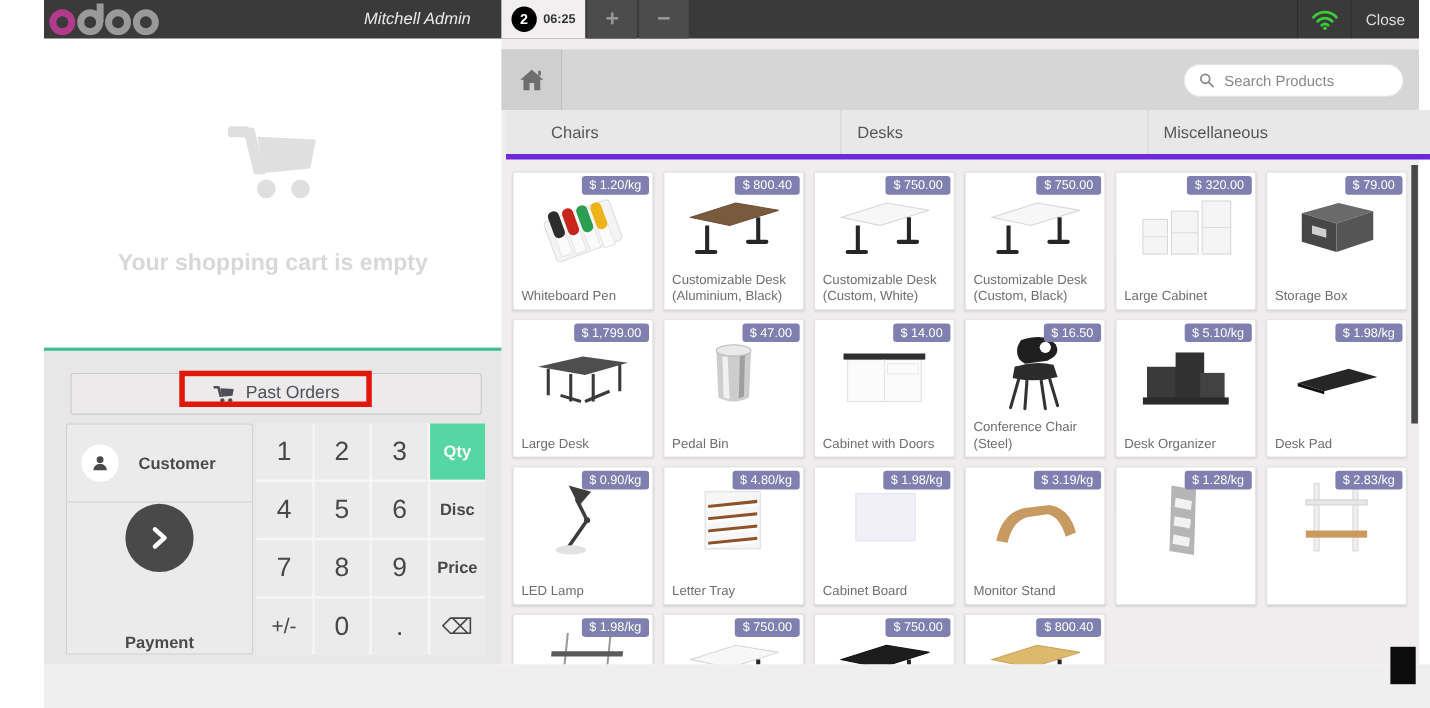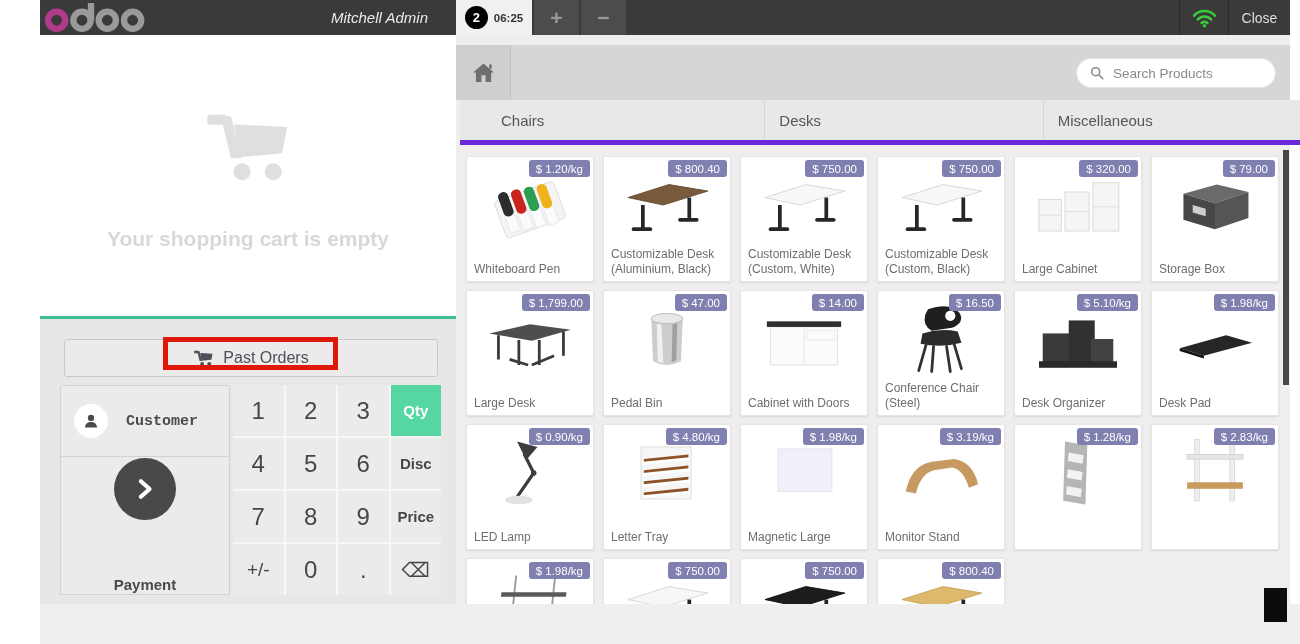--- a/index.html
+++ b/index.html
@@ -16,21 +16,21 @@
               align-items:center;justify-content:center;}
   .cart-msg{margin-top:42px;color:#d8d8d8;font-size:21px;font-weight:bold;}
   .left-green{position:absolute;top:316px;left:0;width:416px;height:3px;background:#3fbe8f;}
   .control-panel{position:absolute;top:319px;left:0;width:416px;height:285px;background:#e8e7e8;}
   .past-orders{position:absolute;left:24px;top:20px;width:374px;height:38px;box-sizing:border-box;
                background:#eceaeb;border:1px solid #c9c9c9;border-radius:3px;display:flex;align-items:center;
                justify-content:center;gap:9px;font-size:16px;color:#4f4f58;font-family:inherit;}
   .pads{position:absolute;left:20px;top:66px;width:381px;height:210px;display:flex;gap:3px;}
   .left-btns{width:170px;display:flex;flex-direction:column;}
   .customer-btn{height:72px;box-sizing:border-box;background:#ebebeb;border:1px solid #d2d2d2;
-                border-radius:3px 3px 0 0;display:flex;align-items:center;gap:18px;padding-left:13px;font-family:Liberation Mono, monospace;}
+                border-radius:3px 3px 0 0;display:flex;align-items:center;gap:18px;padding-left:13px;font-family:Liberation Sans, sans-serif;}
   .avatar-circle{width:34px;height:34px;border-radius:50%;background:#fff;display:flex;align-items:center;justify-content:center;}
   .customer-label,.payment-label{font-size:15px;font-weight:bold;color:#4a4a4a;}
   .payment-btn{flex:1;box-sizing:border-box;background:#ebebeb;border:1px solid #d2d2d2;border-top:none;
                display:flex;flex-direction:column;align-items:center;justify-content:space-between;gap:15px;font-family:inherit;}
   .pay-circle{width:62px;height:62px;border-radius:50%;background:#494949;display:flex;align-items:center;justify-content:center;}
   .numpad{flex:1;display:grid;grid-template-columns:repeat(4,1fr);grid-template-rows:repeat(4,1fr);
           gap:2px;background:#f7f7f7;}
   .np-key{background:#ebebeb;border:none;font-family:inherit;font-size:24px;color:#474747;
           display:flex;align-items:center;justify-content:center;}
   .np-mode,.np-mode-active{font-size:15px;font-weight:bold;}
@@ -417,21 +417,21 @@
             <span class="price-tag">$ 4.80/kg</span>
             <div class="pname">Letter Tray</div>
           </div>
           <div class="product-card">
             <div class="art">
               <svg viewBox="0 0 100 84" width="94" height="78">
                 <rect x="22" y="16" width="58" height="46" fill="#f1f0f8" stroke="#e3e2ea"></rect>
               </svg>
             </div>
             <span class="price-tag">$ 1.98/kg</span>
-            <div class="pname">Magnetic Large</div>
+            <div class="pname">Cabinet Board</div>
           </div>
           <div class="product-card">
             <div class="art">
               <svg viewBox="0 0 100 84" width="94" height="78">
                 <path d="M12 62 Q18 34 40 30 L64 27 Q84 30 90 54 L80 58 Q74 38 62 36 L42 39 Q28 43 23 64 Z" fill="#c79a62"></path>
               </svg>
             </div>
             <span class="price-tag">$ 3.19/kg</span>
             <div class="pname">Monitor Stand</div>
           </div>

